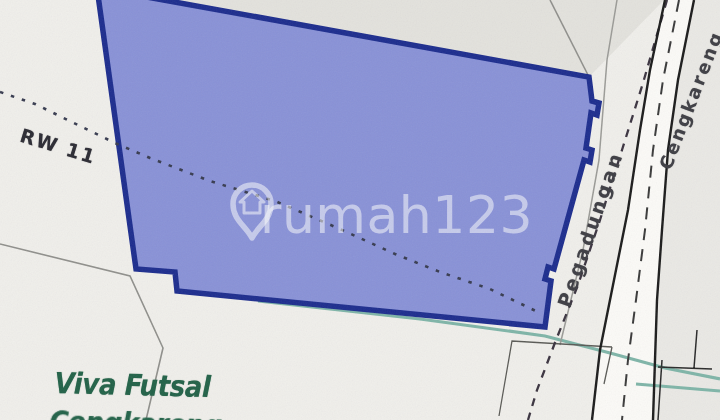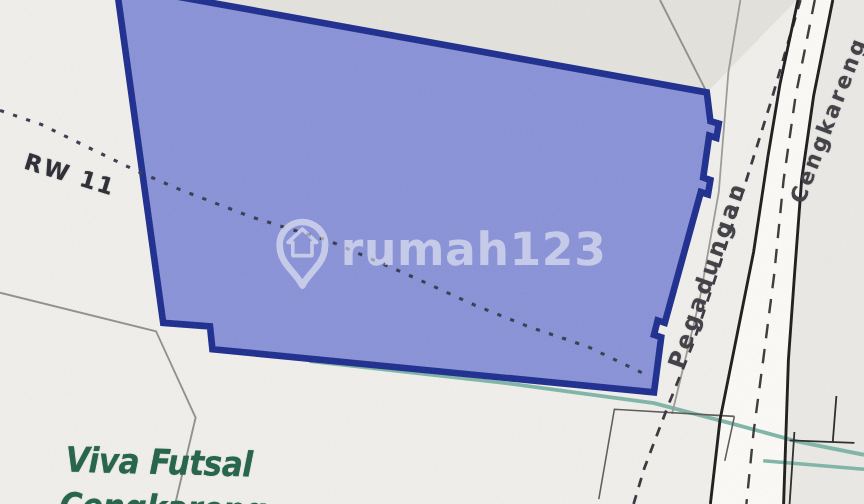--- a/index.html
+++ b/index.html
@@ -42,21 +42,21 @@
     transform:translate(-50%,-50%) rotate(-69deg);
   }
   .poi-label{
     color:var(--poi-green,#226248);font-size:29px;font-style:italic;font-weight:700;
     letter-spacing:-0.5px;text-shadow:0 0 1px rgba(30,90,60,.5);
   }
   .poi-line1{left:55px;top:366px;transform:rotate(1.5deg) scaleX(.9);transform-origin:left top;}
   .poi-line2{left:50px;top:404px;transform:rotate(1.5deg) scaleX(.9);transform-origin:left top;}
 
   .watermark-text{
-    position:absolute;left:284px;top:189px;font-size:38px;font-weight:700;
+    position:absolute;left:260px;top:189px;font-size:52px;font-weight:400;
     color:var(--watermark-white,#fff);opacity:.52;letter-spacing:.5px;line-height:1;
   }
   .wm-shape{opacity:.52;}
   .noise{position:absolute;inset:0;pointer-events:none;}
 </style>
 </head>
 <body>
 
 <div class="canvas">
   <div class="blur-wrap">

